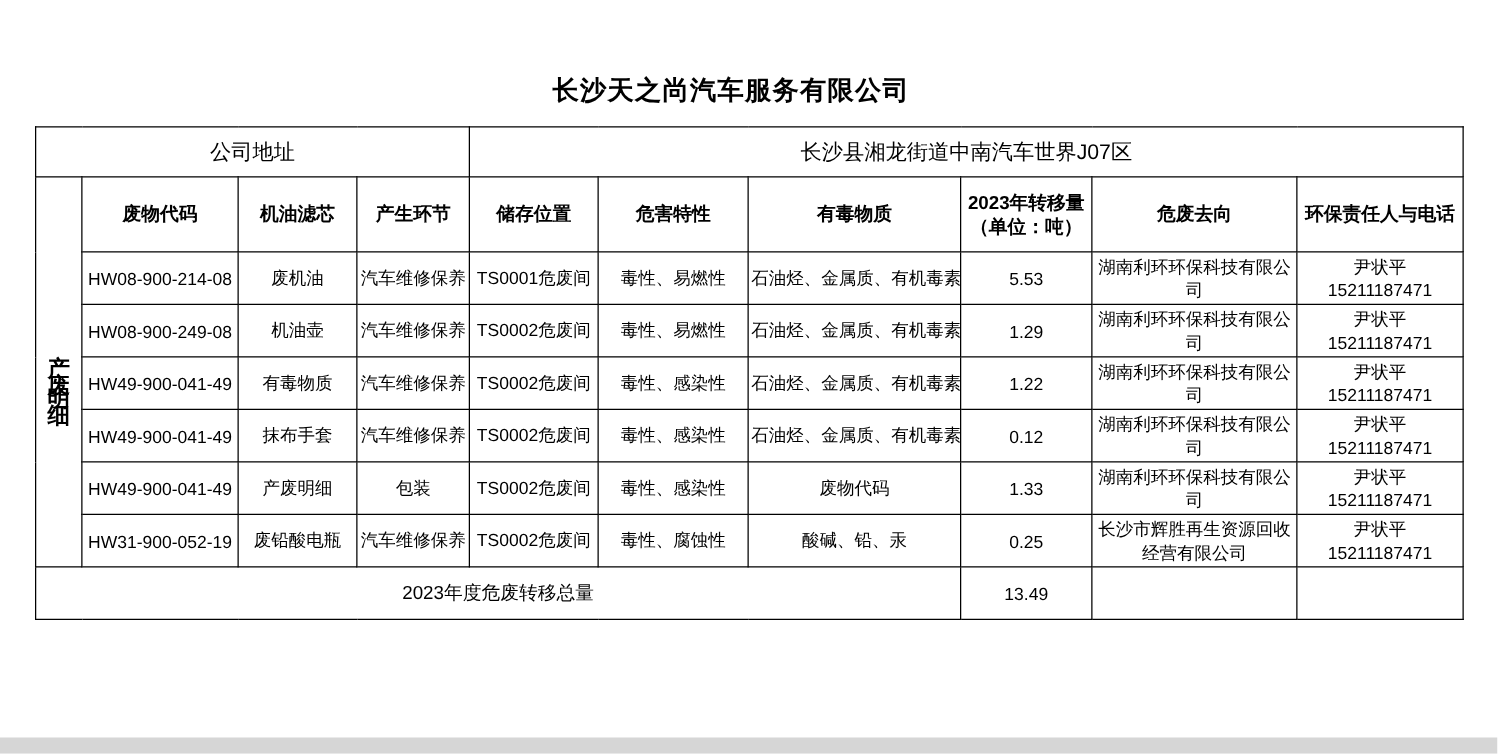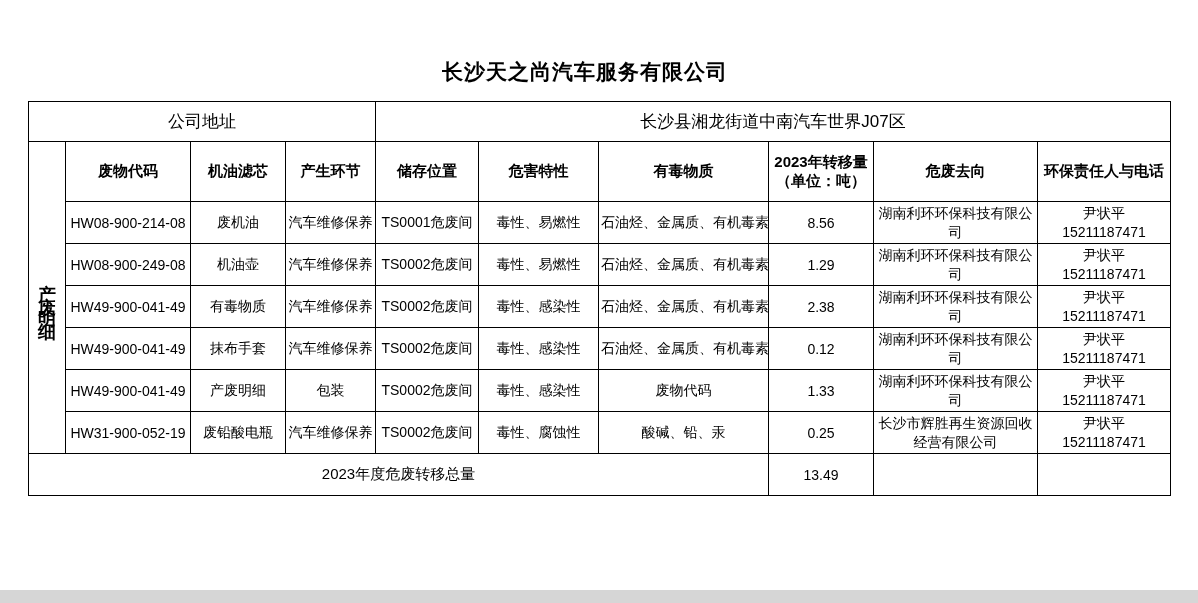--- a/index.html
+++ b/index.html
@@ -103,21 +103,21 @@
       <td>环保责任人与电话</td>
     </tr>
 
     <tr class="data-row">
       <td>HW08-900-214-08</td>
       <td>废机油</td>
       <td>汽车维修保养</td>
       <td>TS0001危废间</td>
       <td>毒性、易燃性</td>
       <td class="toxic-cell">石油烃、金属质、有机毒素</td>
-      <td class="amount-cell">8.56</td>
+      <td class="amount-cell">5.53</td>
       <td class="dest-cell">湖南利环环保科技有限公司</td>
       <td class="contact-cell">
         <div>尹状平</div>
         <div>15211187471</div>
       </td>
     </tr>
 
     <tr class="data-row">
       <td>HW08-900-249-08</td>
       <td>机油壶</td>
@@ -133,21 +133,21 @@
       </td>
     </tr>
 
     <tr class="data-row">
       <td>HW49-900-041-49</td>
       <td>有毒物质</td>
       <td>汽车维修保养</td>
       <td>TS0002危废间</td>
       <td>毒性、感染性</td>
       <td class="toxic-cell">石油烃、金属质、有机毒素</td>
-      <td class="amount-cell">2.38</td>
+      <td class="amount-cell">1.22</td>
       <td class="dest-cell">湖南利环环保科技有限公司</td>
       <td class="contact-cell">
         <div>尹状平</div>
         <div>15211187471</div>
       </td>
     </tr>
 
     <tr class="data-row">
       <td>HW49-900-041-49</td>
       <td>抹布手套</td>

